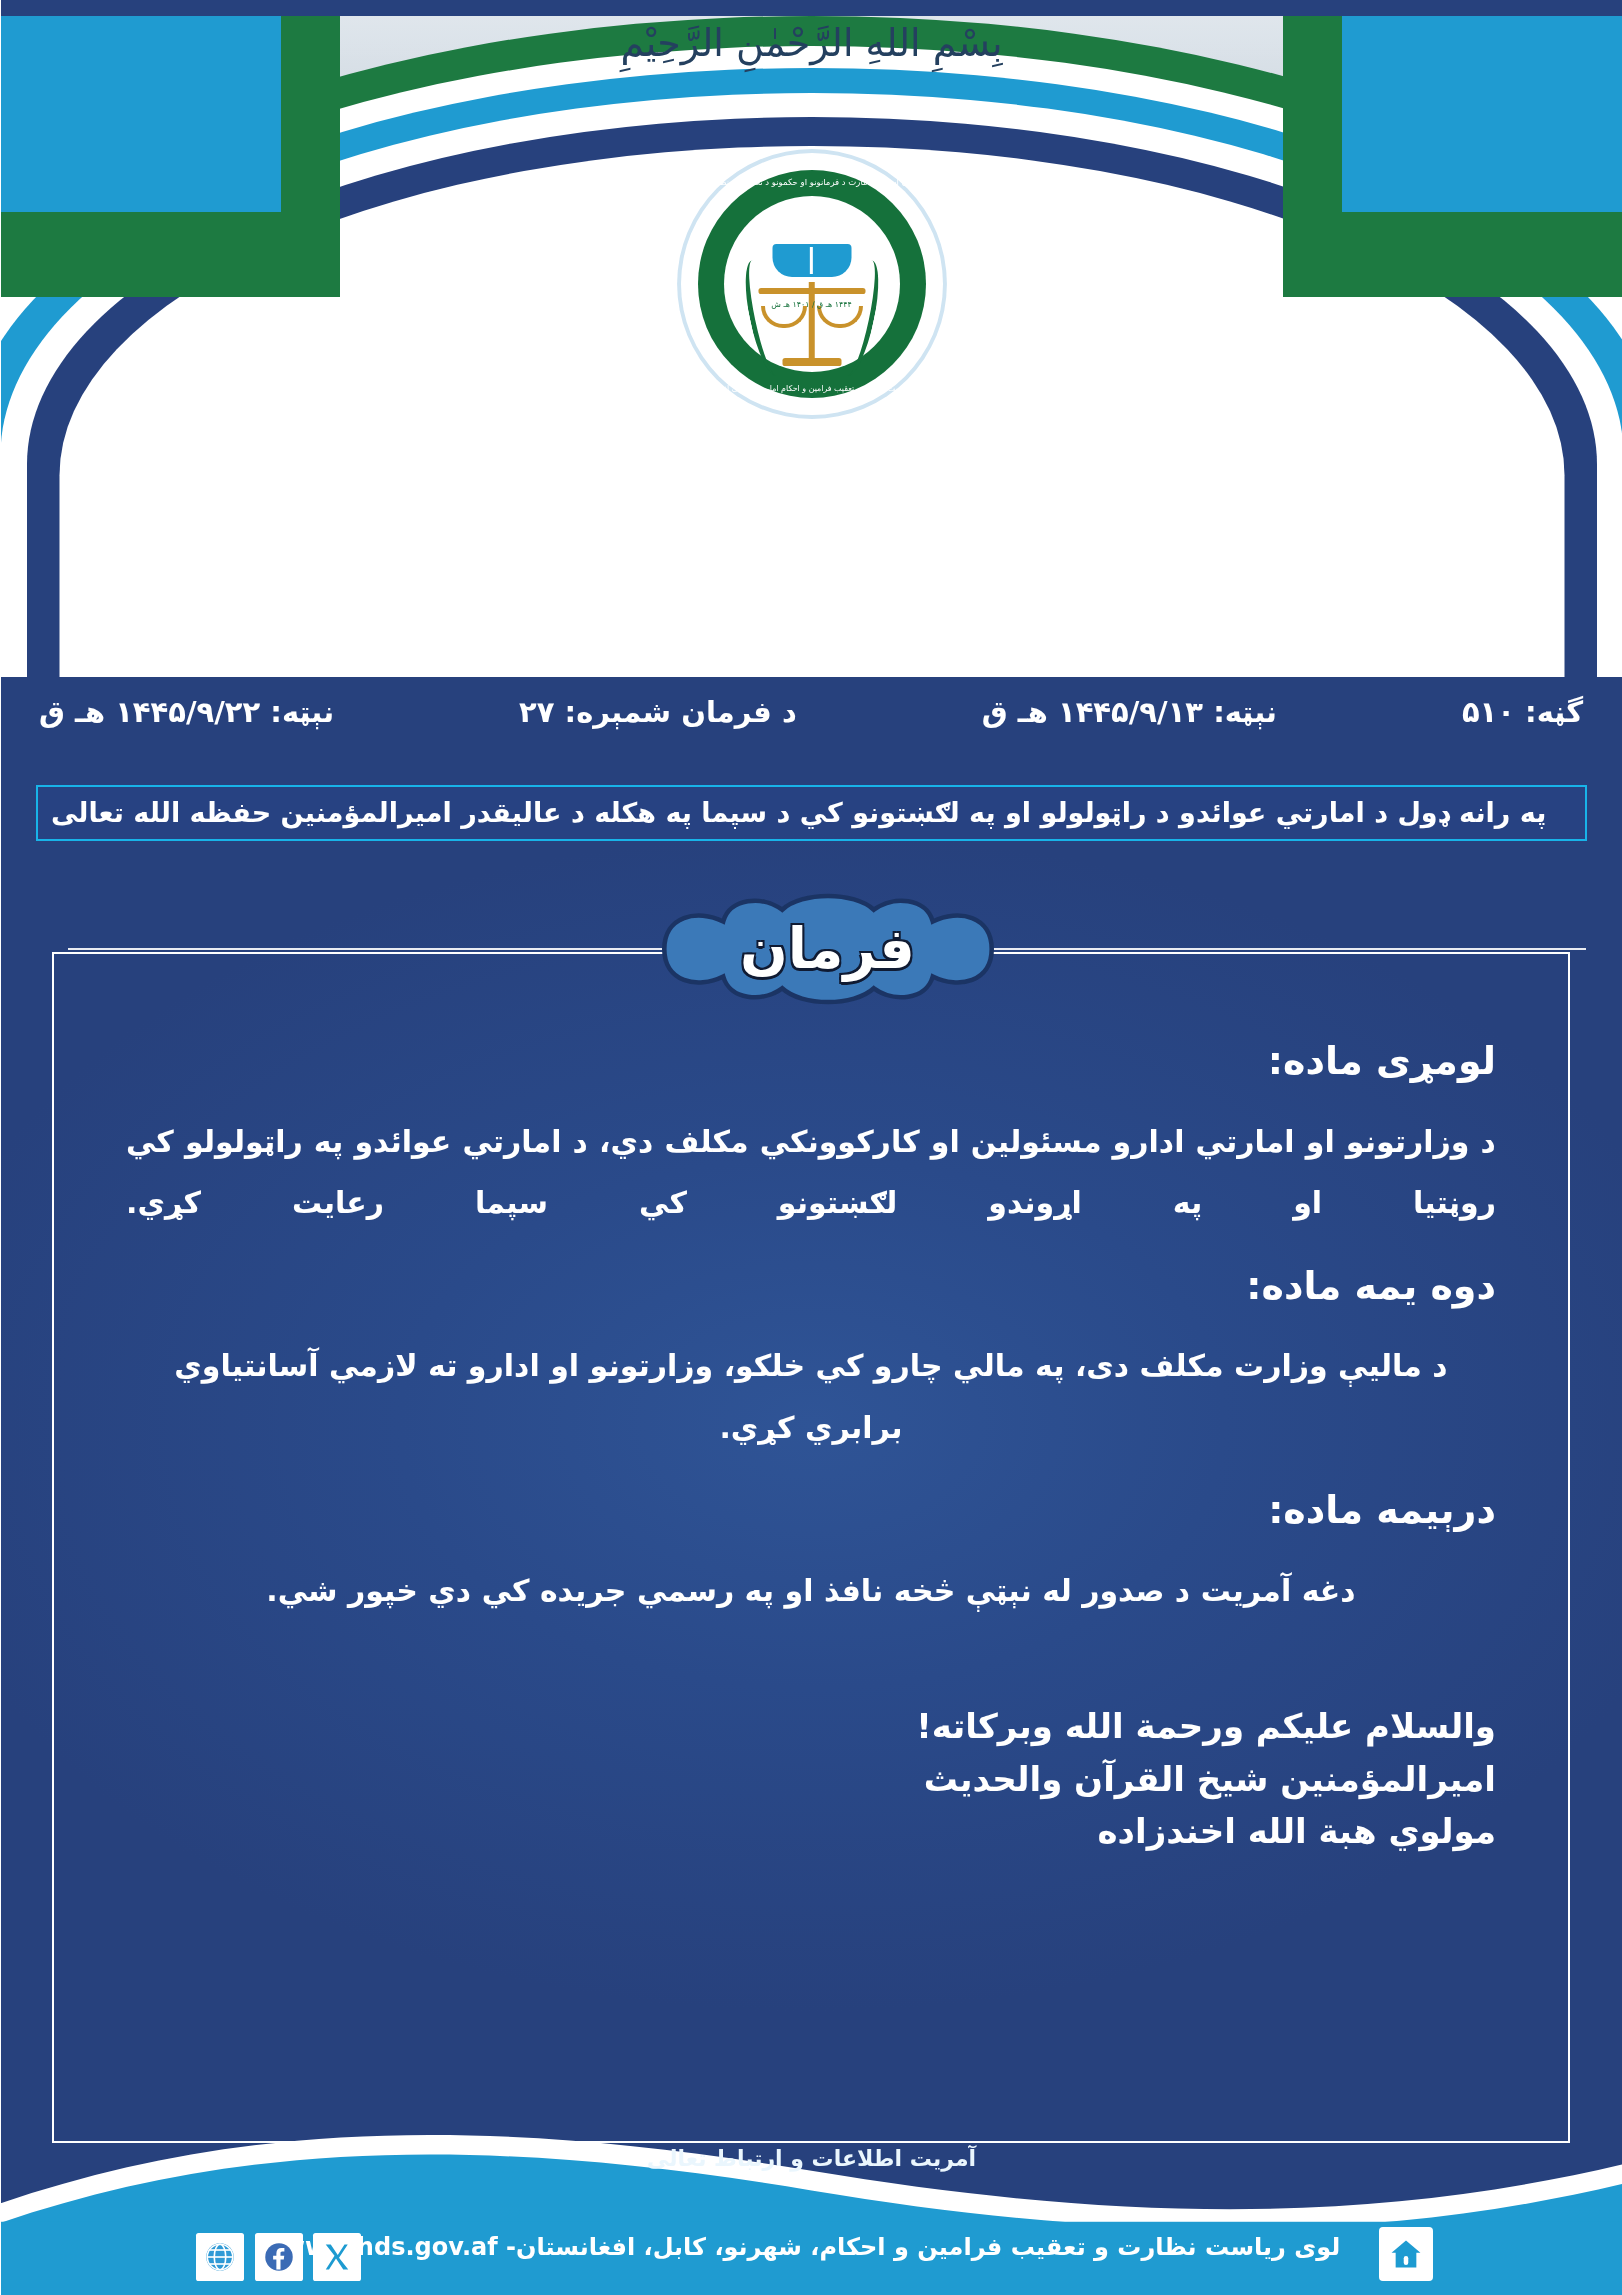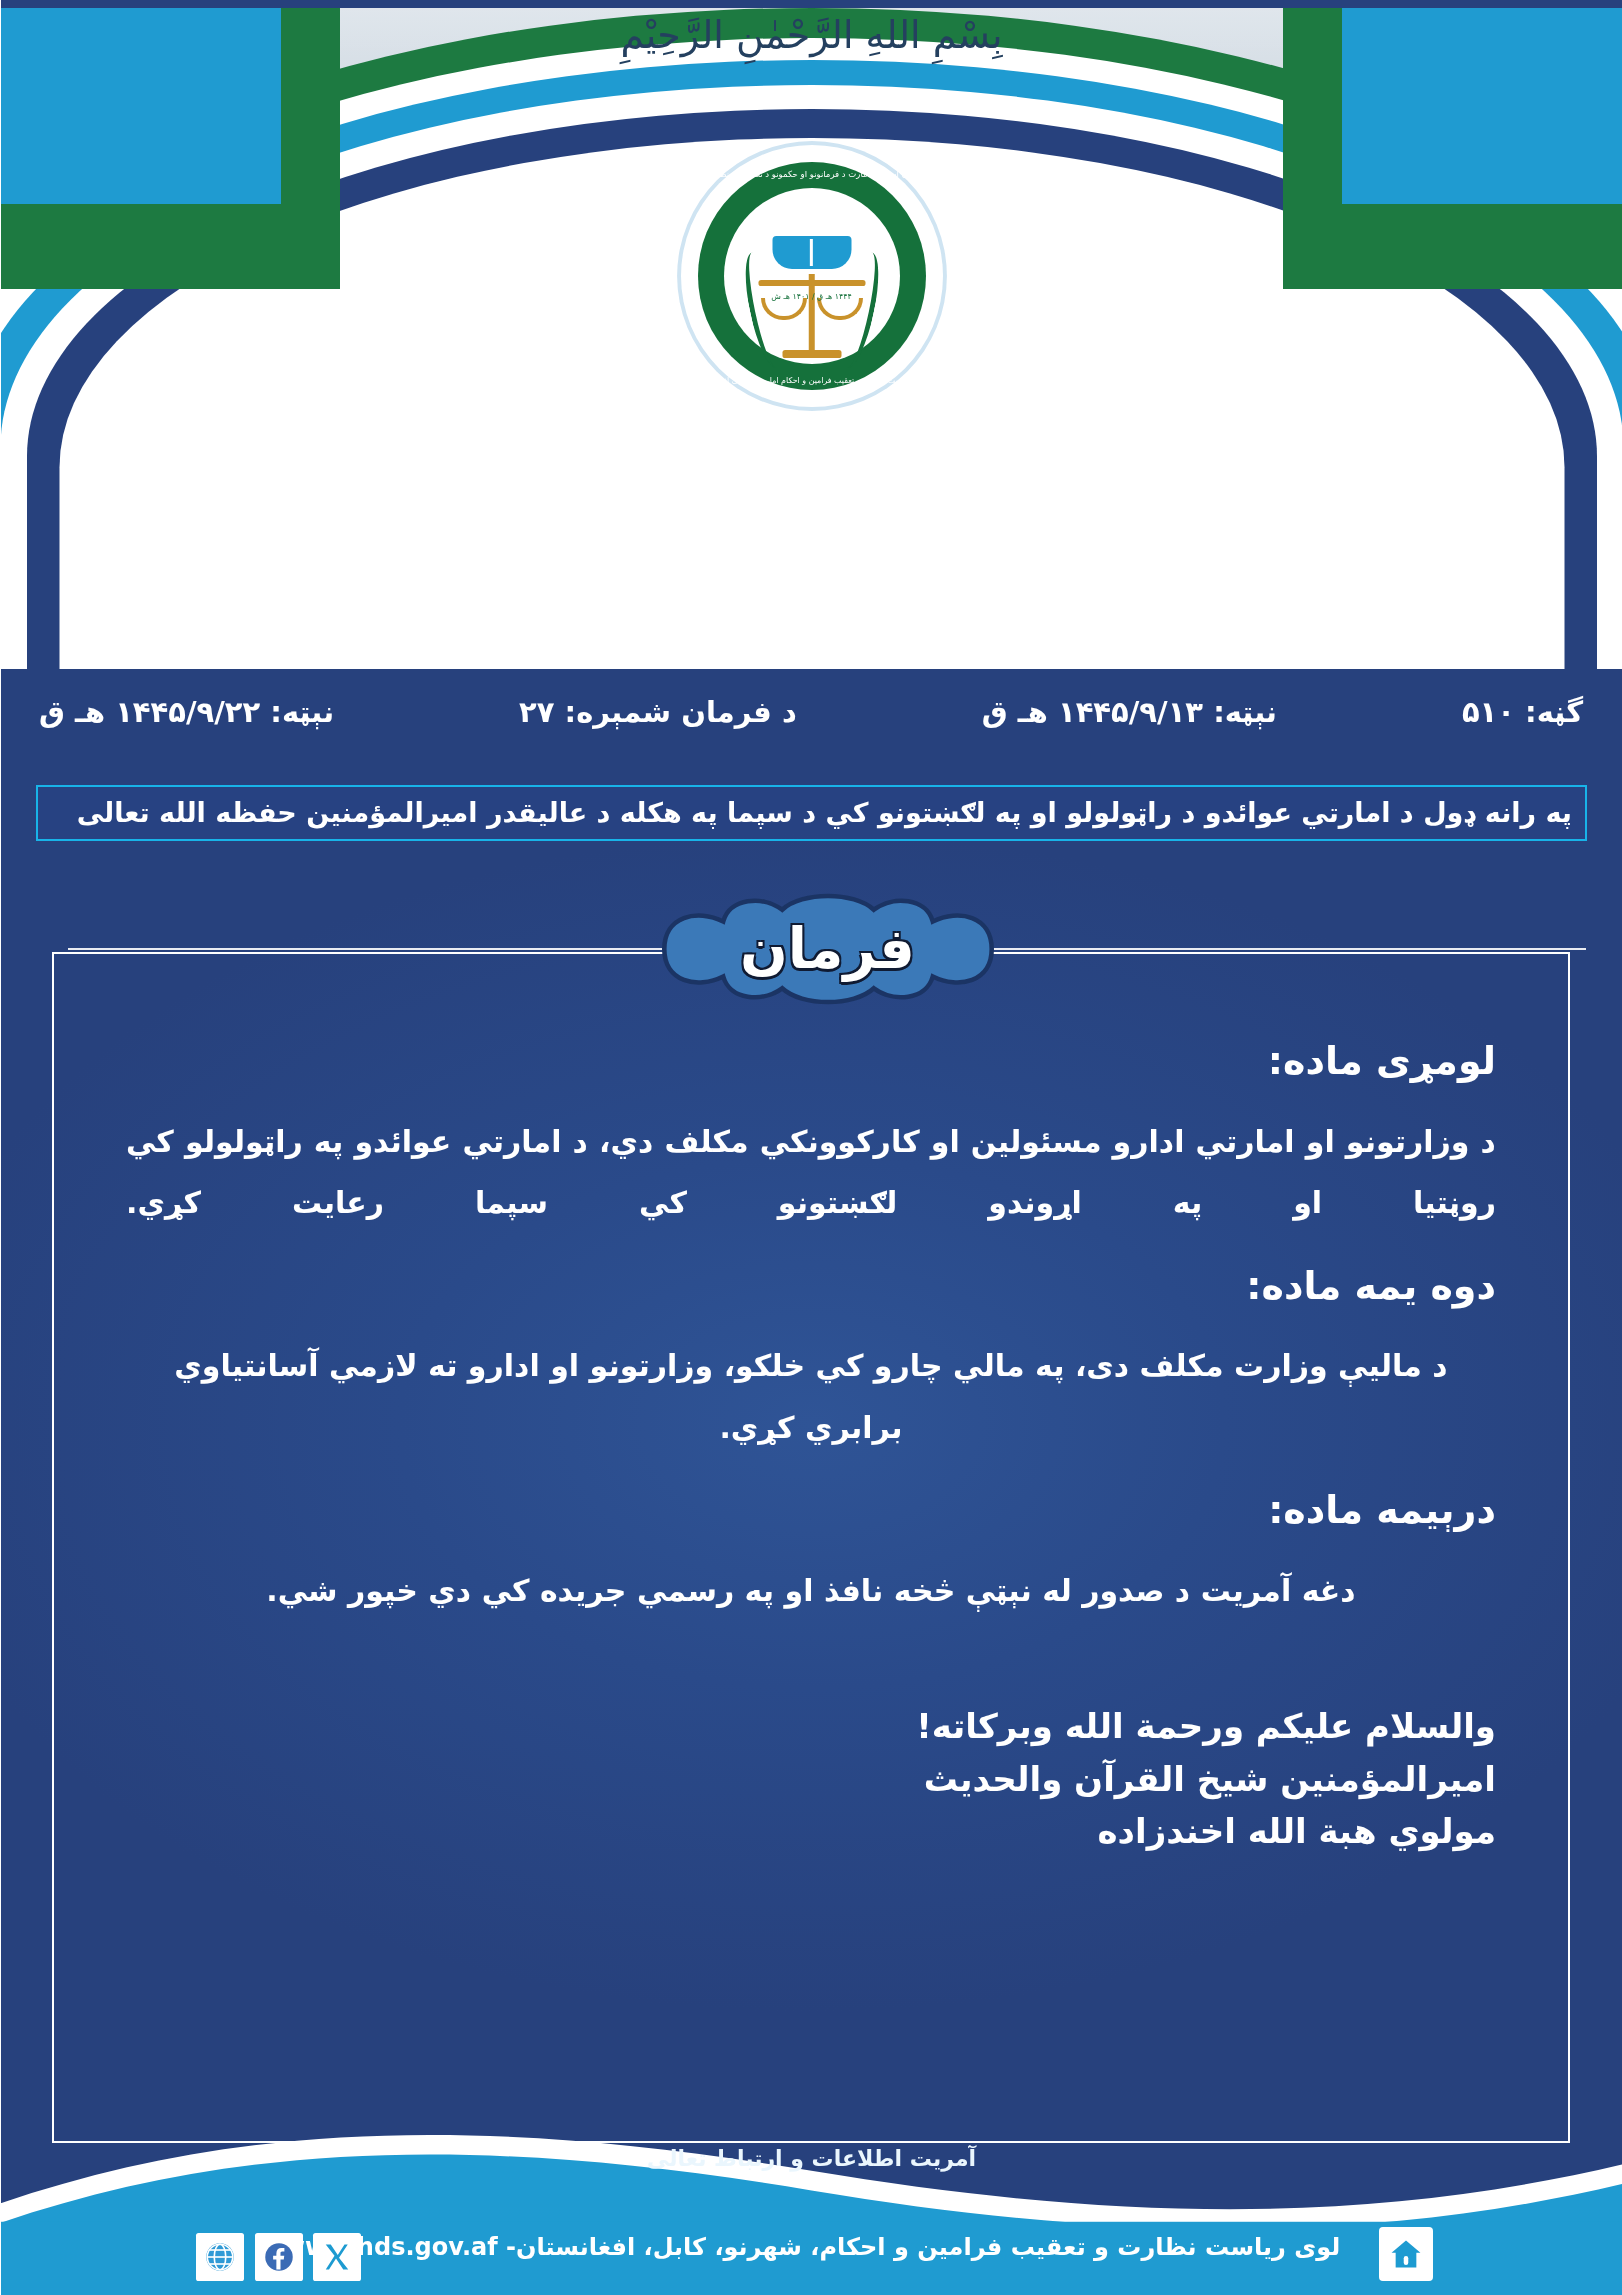--- a/index.html
+++ b/index.html
@@ -18,21 +18,21 @@
     height: 2295px;
     overflow: hidden;
     background:
       radial-gradient(ellipse 916px 589px at 50% 62%, #2f5496 0%, #2a4a8a 45%, #27417d 100%),
       #27417d;
   }
 
   
   .header {
     position: absolute;
-    top: 8px; left: 0;
+    top: 16px; left: 0;
     width: 1623px;
     height: 661px;
     overflow: hidden;
   }
   .header-photo {
     position: absolute;
     top: 0; left: 0;
     width: 1623px; height: 661px;
     background:
       linear-gradient(to bottom, #cfd9e2 0%, #b9c6d3 28%, #9fb0c0 52%, #8fa3b6 70%, #7d93a9 100%);
@@ -239,21 +239,21 @@
   
   .subject-banner {
     position: absolute;
     top: 785px; left: 36px;
     width: 1551px;
     min-height: 56px;
     border: 2.6px solid #18b4e9;
     background: rgba(40, 70, 140, .35);
     display: flex;
     align-items: center;
-    justify-content: flex-start;
+    justify-content: flex-end;
     z-index: 5;
   }
   .subject-text {
     color: #ffffff;
     font-size: 27px;
     font-weight: bold;
     text-align: center;
     line-height: 1.15;
     padding: 0 13px;
     white-space: nowrap;

